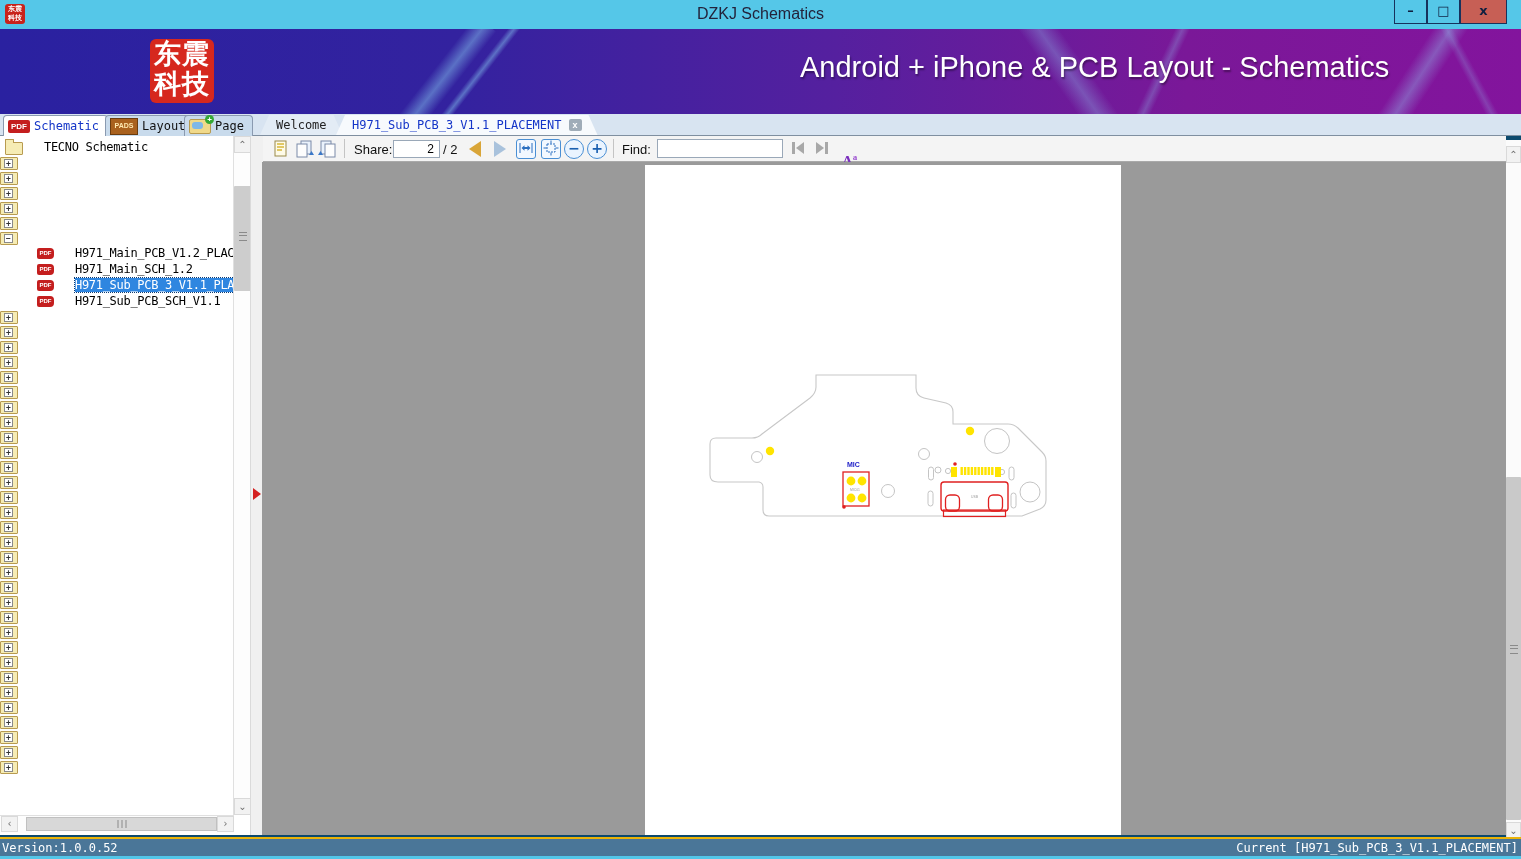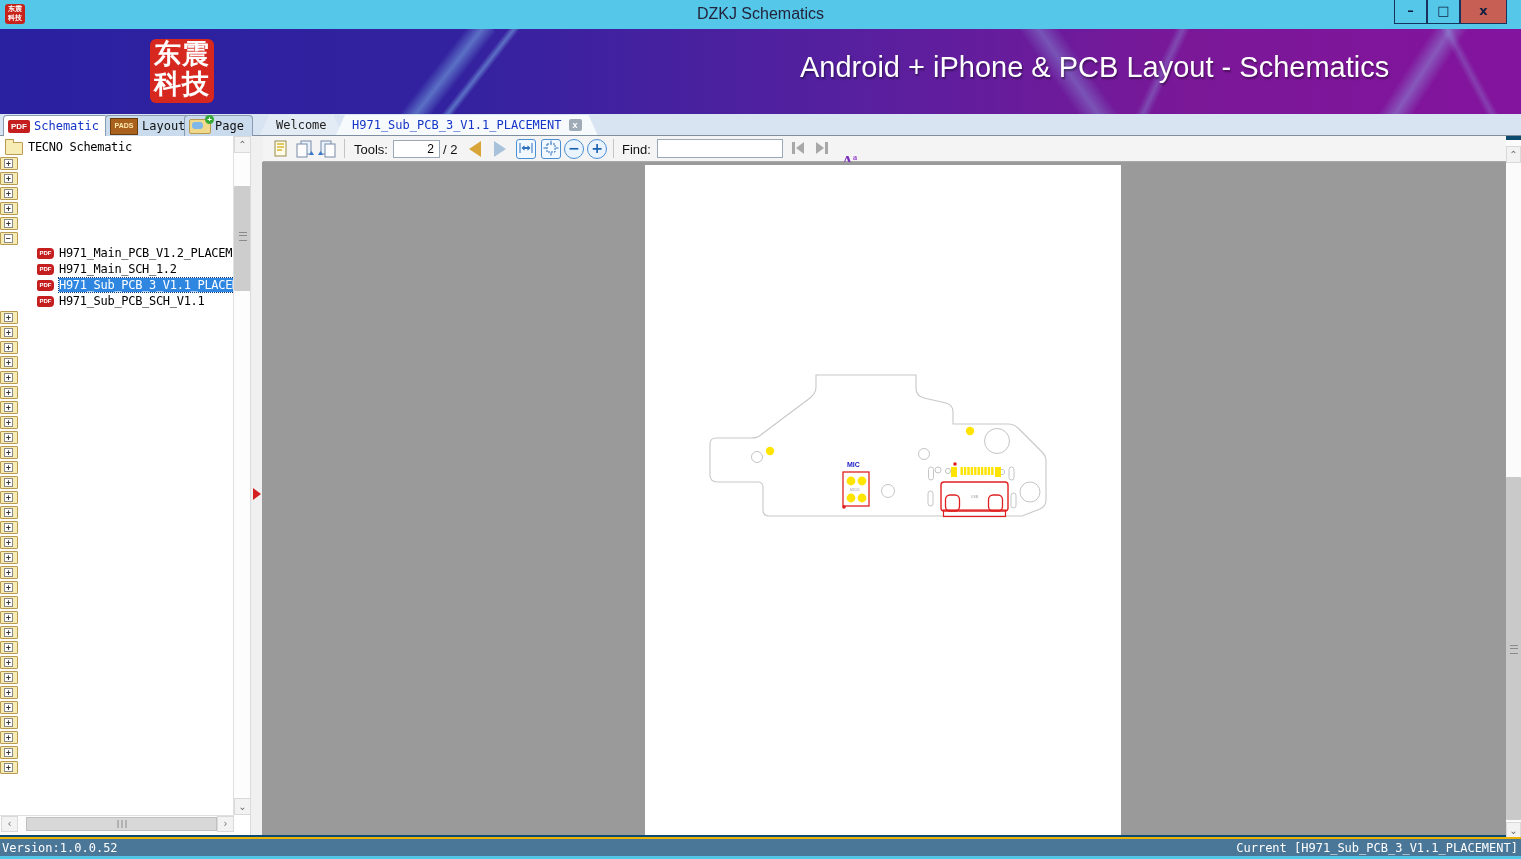--- a/index.html
+++ b/index.html
@@ -65,21 +65,21 @@
             border-left:12px solid #A9C2DC;}
   .sqbtn{position:absolute;top:3px;width:18px;height:18px;border:1px solid #4A8FD4;border-radius:3px;
          background:#F2F8FF;text-align:center;}
   .rndbtn{position:absolute;top:3px;width:18px;height:18px;border:1px solid #4A8FD4;border-radius:50%;
           background:#EAF4FF;color:#1A5FB0;font:bold 14px/16px "DejaVu Sans",sans-serif;text-align:center;}
   .fontbtn{position:absolute;top:4px;font:bold 15px/16px "Liberation Serif",serif;color:#7B2FBE;}
   .fontbtn sup{font-size:9px;color:#9B4FD0;}
   
   .sidebar{position:absolute;left:0;top:136px;width:250px;height:699px;background:#fff;overflow:hidden;}
   .tree{position:absolute;left:0;top:3px;width:233px;}
-  .trow{height:16px;display:flex;align-items:center;white-space:nowrap;overflow:hidden;}
+  .trow{height:16px;display:flex;align-items:center;white-space:nowrap;overflow:hidden;gap:16px;}
   .expander{flex:none;width:9px;height:9px;box-sizing:border-box;border:1px solid #8a8a8a;background:#fff;
             color:#333;font:bold 8px/7px "DejaVu Sans Mono",monospace;text-align:center;margin:0 4px 0 3px;}
   .trow.root{padding-left:5px;}
   .trow.pdf{padding-left:37px;}
   .folder{flex:none;width:16px;height:11px;background:#F6ECB4;border:1px solid #B89B50;border-radius:1px;
           position:relative;margin-right:5px;margin-top:2px;}
   .folder::before{content:'';position:absolute;top:-4px;left:-1px;width:7px;height:3px;background:#F6ECB4;
                   border:1px solid #B89B50;border-bottom:none;border-radius:1px 1px 0 0;}
   .pdficon{flex:none;width:17px;height:11px;background:#C41E1E;border-radius:2px 4px 4px 2px;color:#fff;
            font:bold 6px/11px "Liberation Sans",sans-serif;text-align:center;margin-right:5px;}
@@ -186,21 +186,21 @@
         </svg>
     </div>
     <div class="tb" style="left:55px;">
       <svg width="22" height="20">
           <rect x="4" y="2" width="10" height="13" fill="#EAF2FC" stroke="#7A8AA8"></rect>
           <rect x="8" y="5" width="10" height="13" fill="#FDFDFD" stroke="#7A8AA8"></rect>
           <path d="M1 16 l5 0 l-2.5 -4 z" fill="#3A78C8"></path>
         </svg>
     </div>
     <div class="tsep" style="left:82px;"></div>
-    <div class="tlabel2" style="left:92px;">Tools:</div>
+    <div class="tlabel2" style="left:92px;">Share:</div>
     <input class="pageinput" style="left: 131px;" value="2">
     <div class="tlabel2" style="left:181px;">/ 2</div>
     <div class="tb tri-prev" style="left:207px;top:5px;"></div>
     <div class="tb tri-next" style="left:232px;top:5px;"></div>
     <div class="sqbtn" style="left:254px;">
       <svg width="16" height="16">
           <path d="M2 3v10M14 3v10" stroke="#2A6FC0"></path>
           <path d="M3.5 8 l3 -2.7 v1.7 h3 v-1.7 l3 2.7 l-3 2.7 v-1.7 h-3 v1.7 z" fill="#2A6FC0"></path>
         </svg>
     </div>

